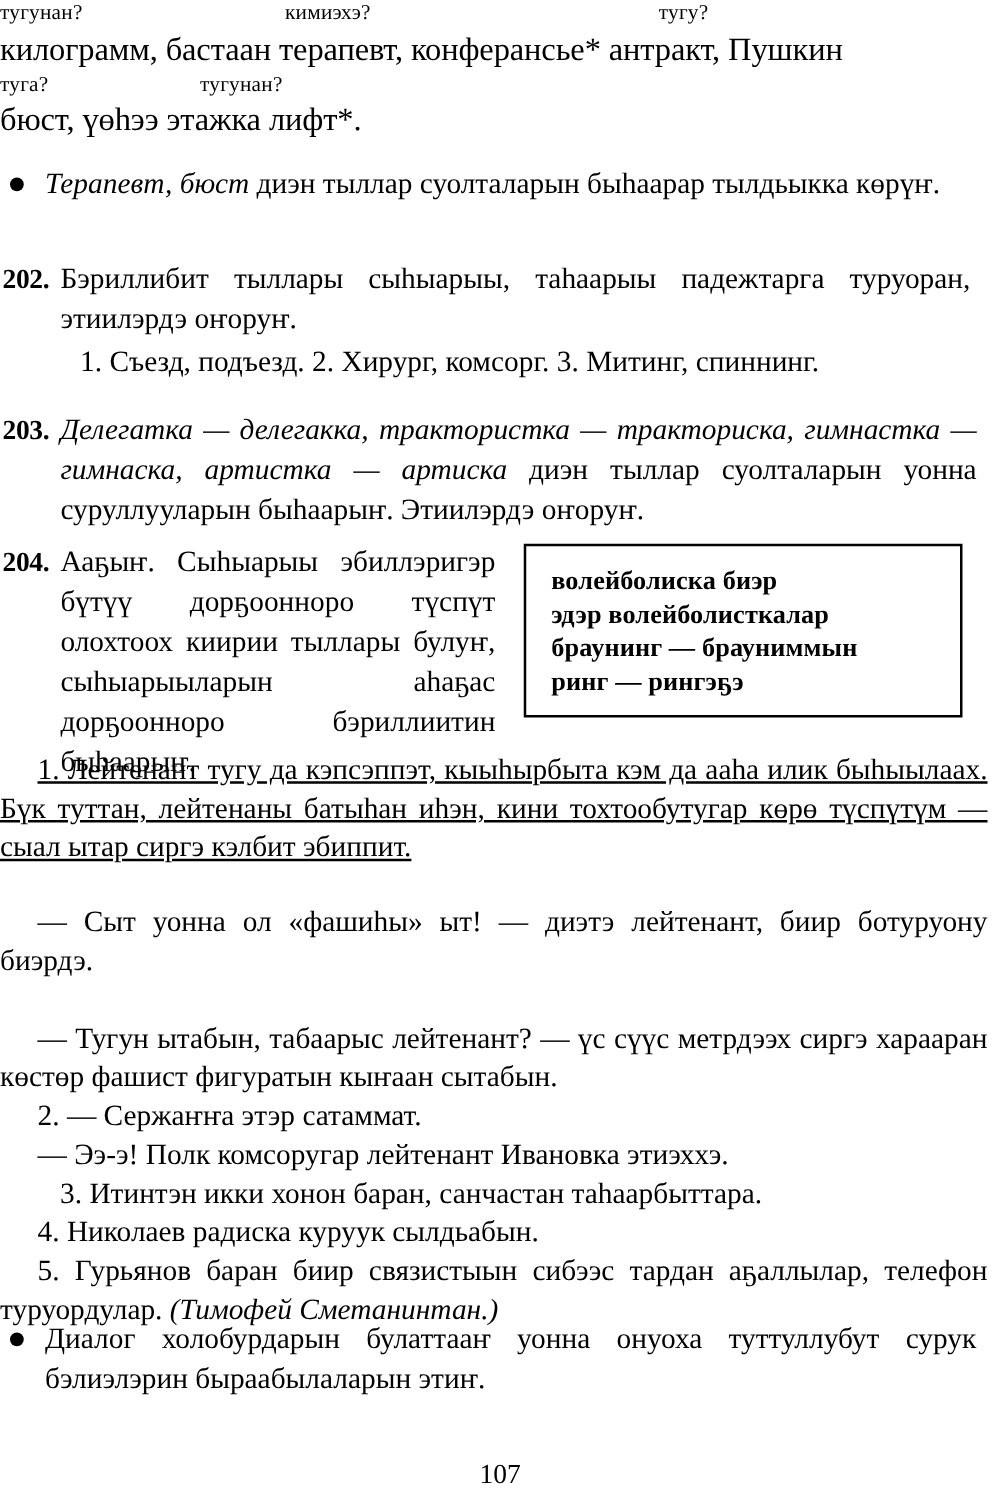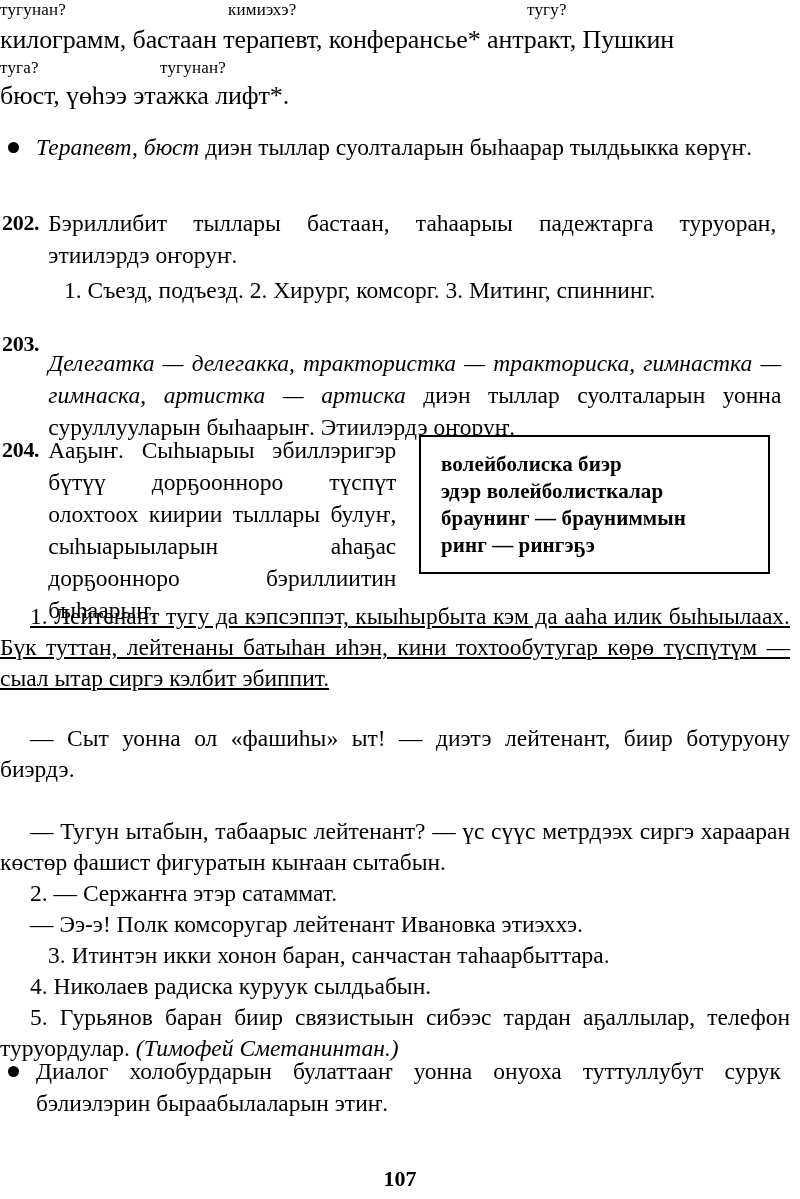--- a/index.html
+++ b/index.html
@@ -156,28 +156,28 @@
     <div class="main-row" style="position:absolute; left:0; top:80px;">бюст, үөһээ этажка лифт*.</div>
   </div>
 
   <div class="bullet-item" style="left:8px; top:131px; width:775px;">
     <span class="bullet-dot"></span>
     <div class="bullet-text" style="width:745px;"><i>Терапевт, бюст</i><span> диэн тыллар суолталарын быһаарар тылдьыкка көрүҥ.</span></div>
   </div>
 
   <div class="ex" style="left:2px; top:207px; width:785px;">
     <span class="ex-num">202.</span>
-    <div class="ex-body" style="width:728px;">Бэриллибит тыллары бастаан, таһаарыы падежтарга туруоран, этиилэрдэ оҥоруҥ.</div>
+    <div class="ex-body" style="width:728px;">Бэриллибит тыллары сыһыарыы, таһаарыы падежтарга туруоран, этиилэрдэ оҥоруҥ.</div>
   </div>
 
   <div class="sub-line" style="left:36px; top:274px; width:755px;">1. Съезд, подъезд. 2. Хирург, комсорг. 3. Митинг, спиннинг.</div>
 
   <div class="ex" style="left:2px; top:328px; width:790px;">
     <span class="ex-num">203.</span>
-    <div class="ex-body" style="width:733px;margin-top:19px;"><i>Делегатка — делегакка, трактористка — тракториска, гимнастка — гимнаска, артистка — артиска</i><span> диэн тыллар суолталарын уонна суруллууларын быһаарыҥ. Этиилэрдэ оҥоруҥ.</span></div>
+    <div class="ex-body" style="width:733px;"><i>Делегатка — делегакка, трактористка — тракториска, гимнастка — гимнаска, артистка — артиска</i><span> диэн тыллар суолталарын уонна суруллууларын быһаарыҥ. Этиилэрдэ оҥоруҥ.</span></div>
   </div>
 
   <div class="ex" style="left:2px; top:434px; width:405px;">
     <span class="ex-num">204.</span>
     <div class="ex-body" style="width:348px;">Ааҕыҥ. Сыһыарыы эбиллэригэр бүтүү дорҕоонноро түспүт олохтоох киирии тыллары булуҥ, сыһыарыыларын аһаҕас дорҕоонноро бэриллиитин быһаарыҥ.</div>
   </div>
 
   <div class="word-box" style="left:419px; top:435px; width:351px; height:139px;">
     <div class="word-box-line">волейболиска биэр</div>
     <div class="word-box-line">эдэр волейболисткалар</div>
@@ -200,15 +200,15 @@
 
   <div class="para" style="left:0px; top:971px; width:790px; text-indent:30px; text-align:left;">4. Николаев радиска куруук сылдьабын.</div>
 
   <div class="para" style="left:0px; top:1002px; width:790px; text-indent:30px;"><span>5. Гурьянов баран биир связистыын сибээс тардан аҕаллылар, телефон туруордулар. </span><i>(Тимофей Сметанинтан.)</i></div>
 
   <div class="bullet-item" style="left:8px; top:1055px; width:775px;">
     <span class="bullet-dot"></span>
     <div class="bullet-text" style="width:745px;">Диалог холобурдарын булаттааҥ уонна онуоха туттуллубут сурук бэлиэлэрин быраабылаларын этиҥ.</div>
   </div>
 
-  <div class="page-number" style="top:1166px;font-weight:bold;">107</div>
+  <div class="page-number" style="top:1166px;">107</div>
 
 </div>
 
 </body></html>

